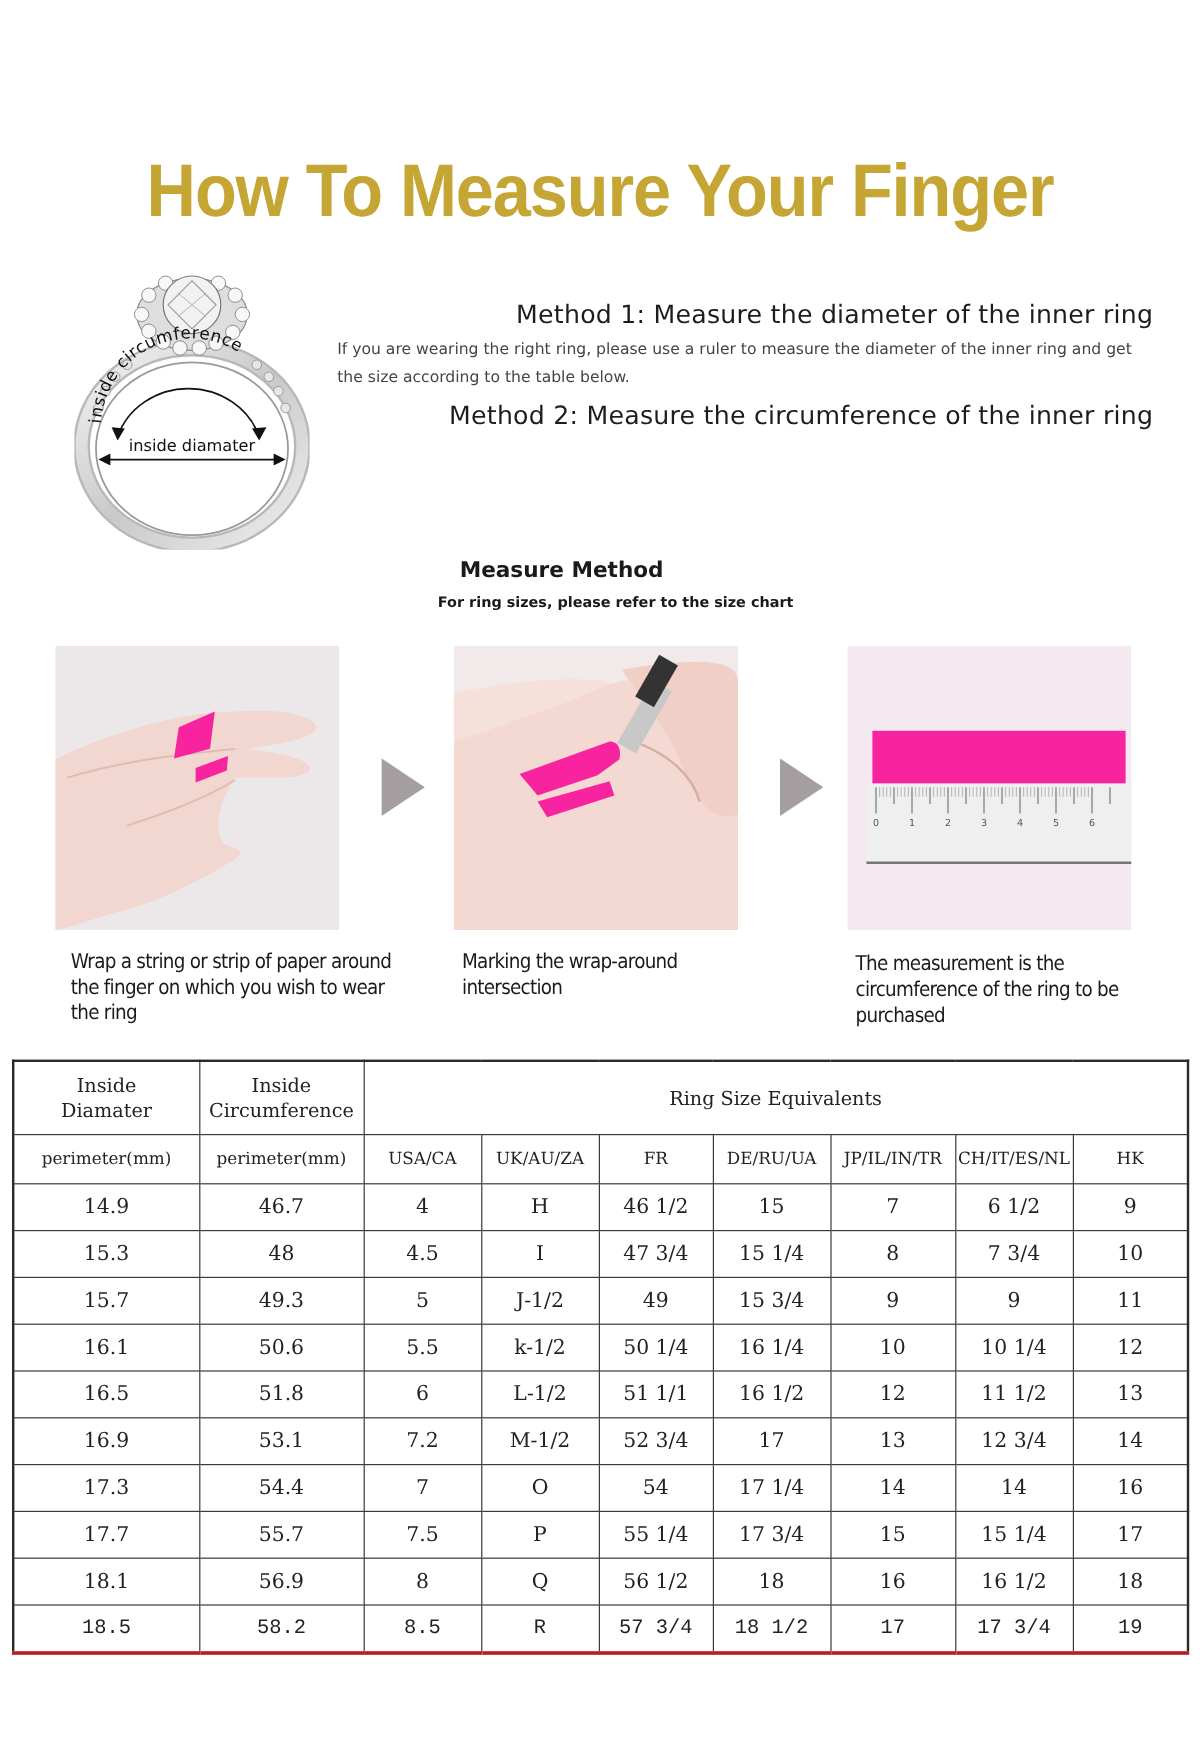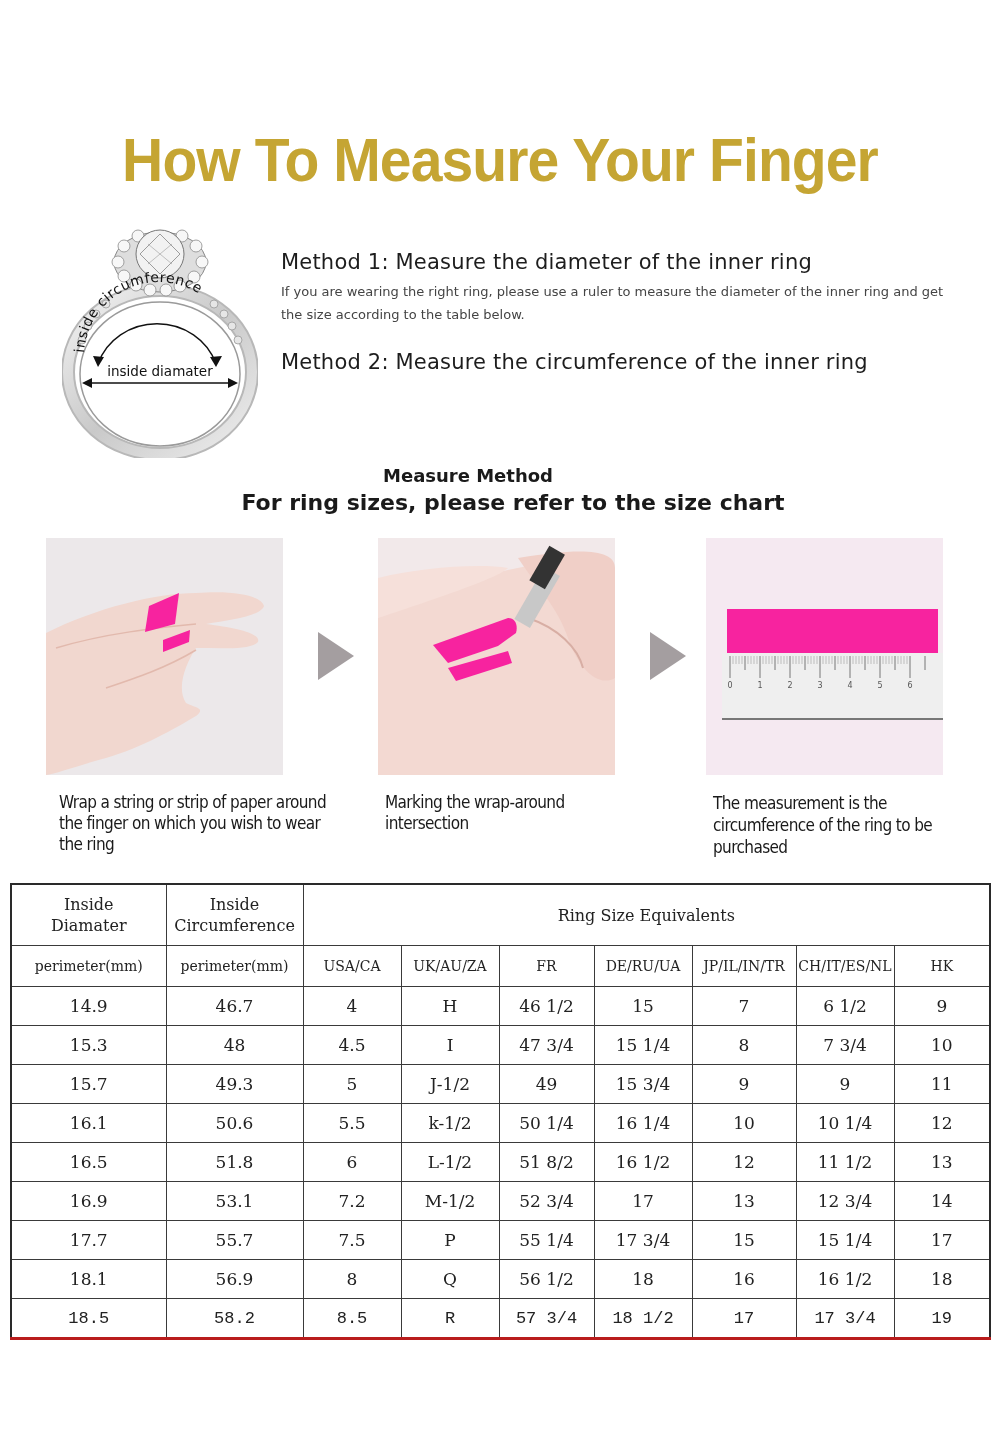--- a/index.html
+++ b/index.html
@@ -8,27 +8,27 @@
     .title {
       position: absolute; left: 0; top: 82px; width: 1000px; text-align: center;
       font-family: "Liberation Sans", sans-serif; font-weight: bold; font-size: 62px;
       color: #c5a533; letter-spacing: -1px; transform: scaleX(0.92); transform-origin: center;
     }
 
     
     .ring-illus { position: absolute; left: 62px; top: 222px; width: 196px; height: 236px; }
 
     .methods { position: absolute; left: 281px; top: 248px; width: 680px; }
-    .method-title { font-family: "DejaVu Sans", sans-serif; font-size: 21px; color: #1d1d1d; margin: 0; line-height: 28px; letter-spacing: 0.2px; }
+    .method-title { font-family: "DejaVu Sans", sans-serif; font-size: 21px; color: #1d1d1d; margin: 0; line-height: 28px; letter-spacing: 0.2px; text-align: right; }
     .method-desc { font-family: "DejaVu Sans", sans-serif; font-size: 13px; color: #444; line-height: 23px; margin: 4px 0 0 0; }
-    .method-block + .method-block { margin-top: 22px; }
+    .method-block + .method-block { margin-top: 6px; }
 
     .measure-head { position: absolute; left: 0; top: 462px; width: 856px; text-align: center; font-family: "DejaVu Sans", sans-serif; font-weight: bold; color: #1a1a1a; }
     .measure-head .l1 { font-size: 18px; line-height: 27px; margin-left: 80px; }
-    .measure-head .l2 { font-size: 22px; line-height: 27px; margin-left: 170px; }
+    .measure-head .l2 { font-size: 12px; line-height: 27px; margin-left: 170px; }
 
     .step-photo { position: absolute; top: 538px; width: 237px; height: 237px; overflow: hidden; }
     .arrow { position: absolute; top: 632px; width: 0; height: 0; border-top: 24px solid transparent; border-bottom: 24px solid transparent; border-left: 36px solid #a49ea0; }
 
     .caption { position: absolute; top: 792px; font-family: "DejaVu Sans Condensed", "DejaVu Sans", sans-serif; font-size: 17px; line-height: 21px; color: #1a1a1a; letter-spacing: -0.6px; }
 
     
     .size-table { position: absolute; left: 10px; top: 883px; width: 979px; border-collapse: collapse; border: 2px solid #2a2a2a; font-family: "DejaVu Serif", serif; color: #222; table-layout: fixed; }
     .size-table td, .size-table th { border: 1px solid #3a3a3a; text-align: center; padding: 0; font-weight: normal; }
     .size-table .h1 td { height: 60px; font-size: 16px; line-height: 21px; }
@@ -266,38 +266,49 @@
         <td>16 1/4</td>
         <td>10</td>
         <td>10 1/4</td>
         <td>12</td>
     </tr>
     <tr class="row">
       <td>16.5</td>
         <td>51.8</td>
         <td>6</td>
         <td>L-1/2</td>
-        <td>51 8/2</td>
+        <td>51 1/1</td>
         <td>16 1/2</td>
         <td>12</td>
         <td>11 1/2</td>
         <td>13</td>
     </tr>
     <tr class="row">
       <td>16.9</td>
         <td>53.1</td>
         <td>7.2</td>
         <td>M-1/2</td>
         <td>52 3/4</td>
         <td>17</td>
         <td>13</td>
         <td>12 3/4</td>
         <td>14</td>
     </tr>
     <tr class="row">
+      <td>17.3</td>
+        <td>54.4</td>
+        <td>7</td>
+        <td>O</td>
+        <td>54</td>
+        <td>17 1/4</td>
+        <td>14</td>
+        <td>14</td>
+        <td>16</td>
+    </tr>
+    <tr class="row">
       <td>17.7</td>
         <td>55.7</td>
         <td>7.5</td>
         <td>P</td>
         <td>55 1/4</td>
         <td>17 3/4</td>
         <td>15</td>
         <td>15 1/4</td>
         <td>17</td>
     </tr>

